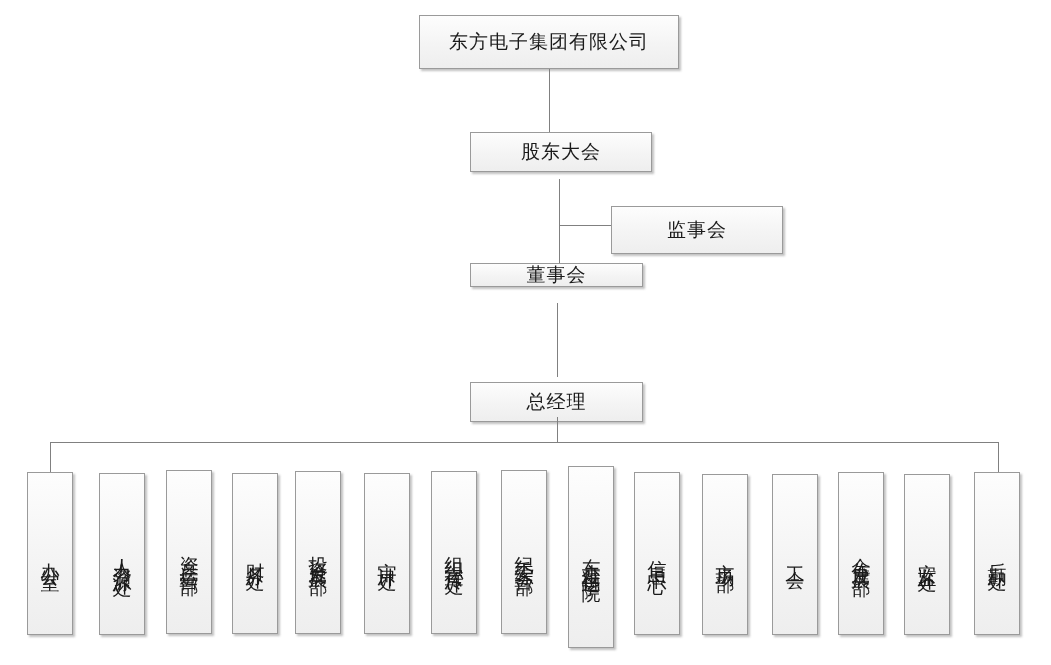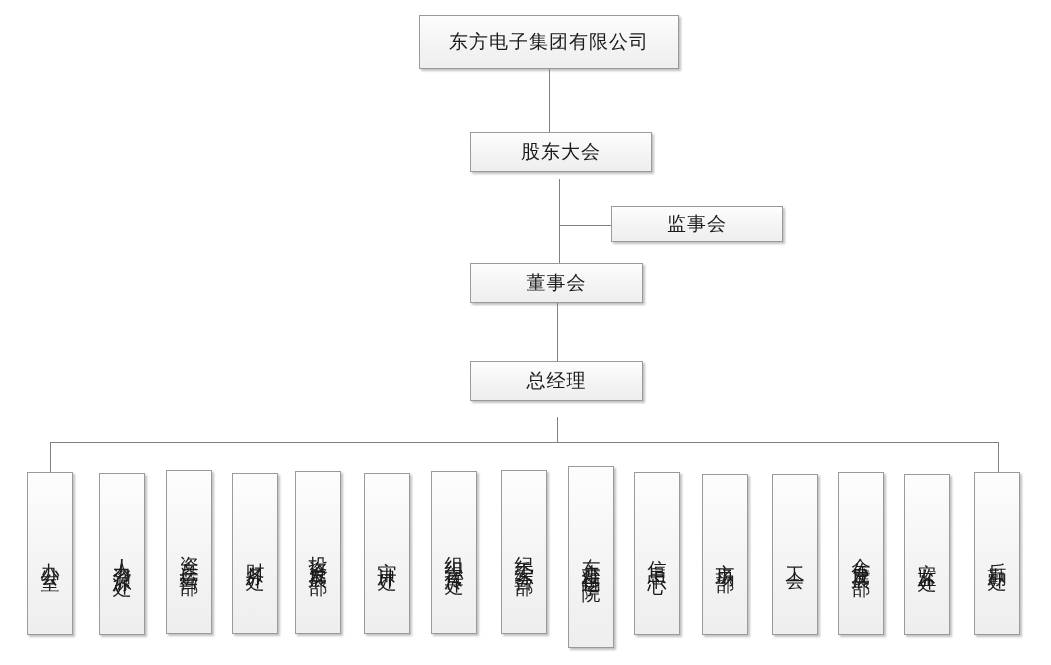--- a/index.html
+++ b/index.html
@@ -76,31 +76,31 @@
   <div class="line v" style="left:549px; top:69px; height:70px;"></div>
 
   <div class="node horiz" style="left:470px; top:132px; width:182px; height:40px;">
     <span class="label">股东大会</span>
   </div>
 
   <div class="line v" style="left:559px; top:179px; height:84px;"></div>
 
   <div class="line h" style="left:559px; top:225px; width:52px;"></div>
 
-  <div class="node horiz" style="left:611px; top:206px; width:172px; height:36px;">
+  <div class="node horiz" style="left:611px; top:206px; width:172px; height:48px;">
     <span class="label">监事会</span>
   </div>
 
-  <div class="node horiz" style="left:470px; top:263px; width:173px; height:40px;">
+  <div class="node horiz" style="left:470px; top:263px; width:173px; height:24px;">
     <span class="label">董事会</span>
   </div>
 
   <div class="line v" style="left:557px; top:303px; height:74px;"></div>
 
-  <div class="node horiz" style="left:470px; top:361px; width:173px; height:40px;">
+  <div class="node horiz" style="left:470px; top:382px; width:173px; height:40px;">
     <span class="label">总经理</span>
   </div>
 
   <div class="line v" style="left:557px; top:417px; height:25px;"></div>
 
   <div class="line h" style="left:50px; top:442px; width:949px;"></div>
 
   <div class="line v" style="left:50px; top:442px; height:30px;"></div>
 
   <div class="line v" style="left:998px; top:442px; height:30px;"></div>

